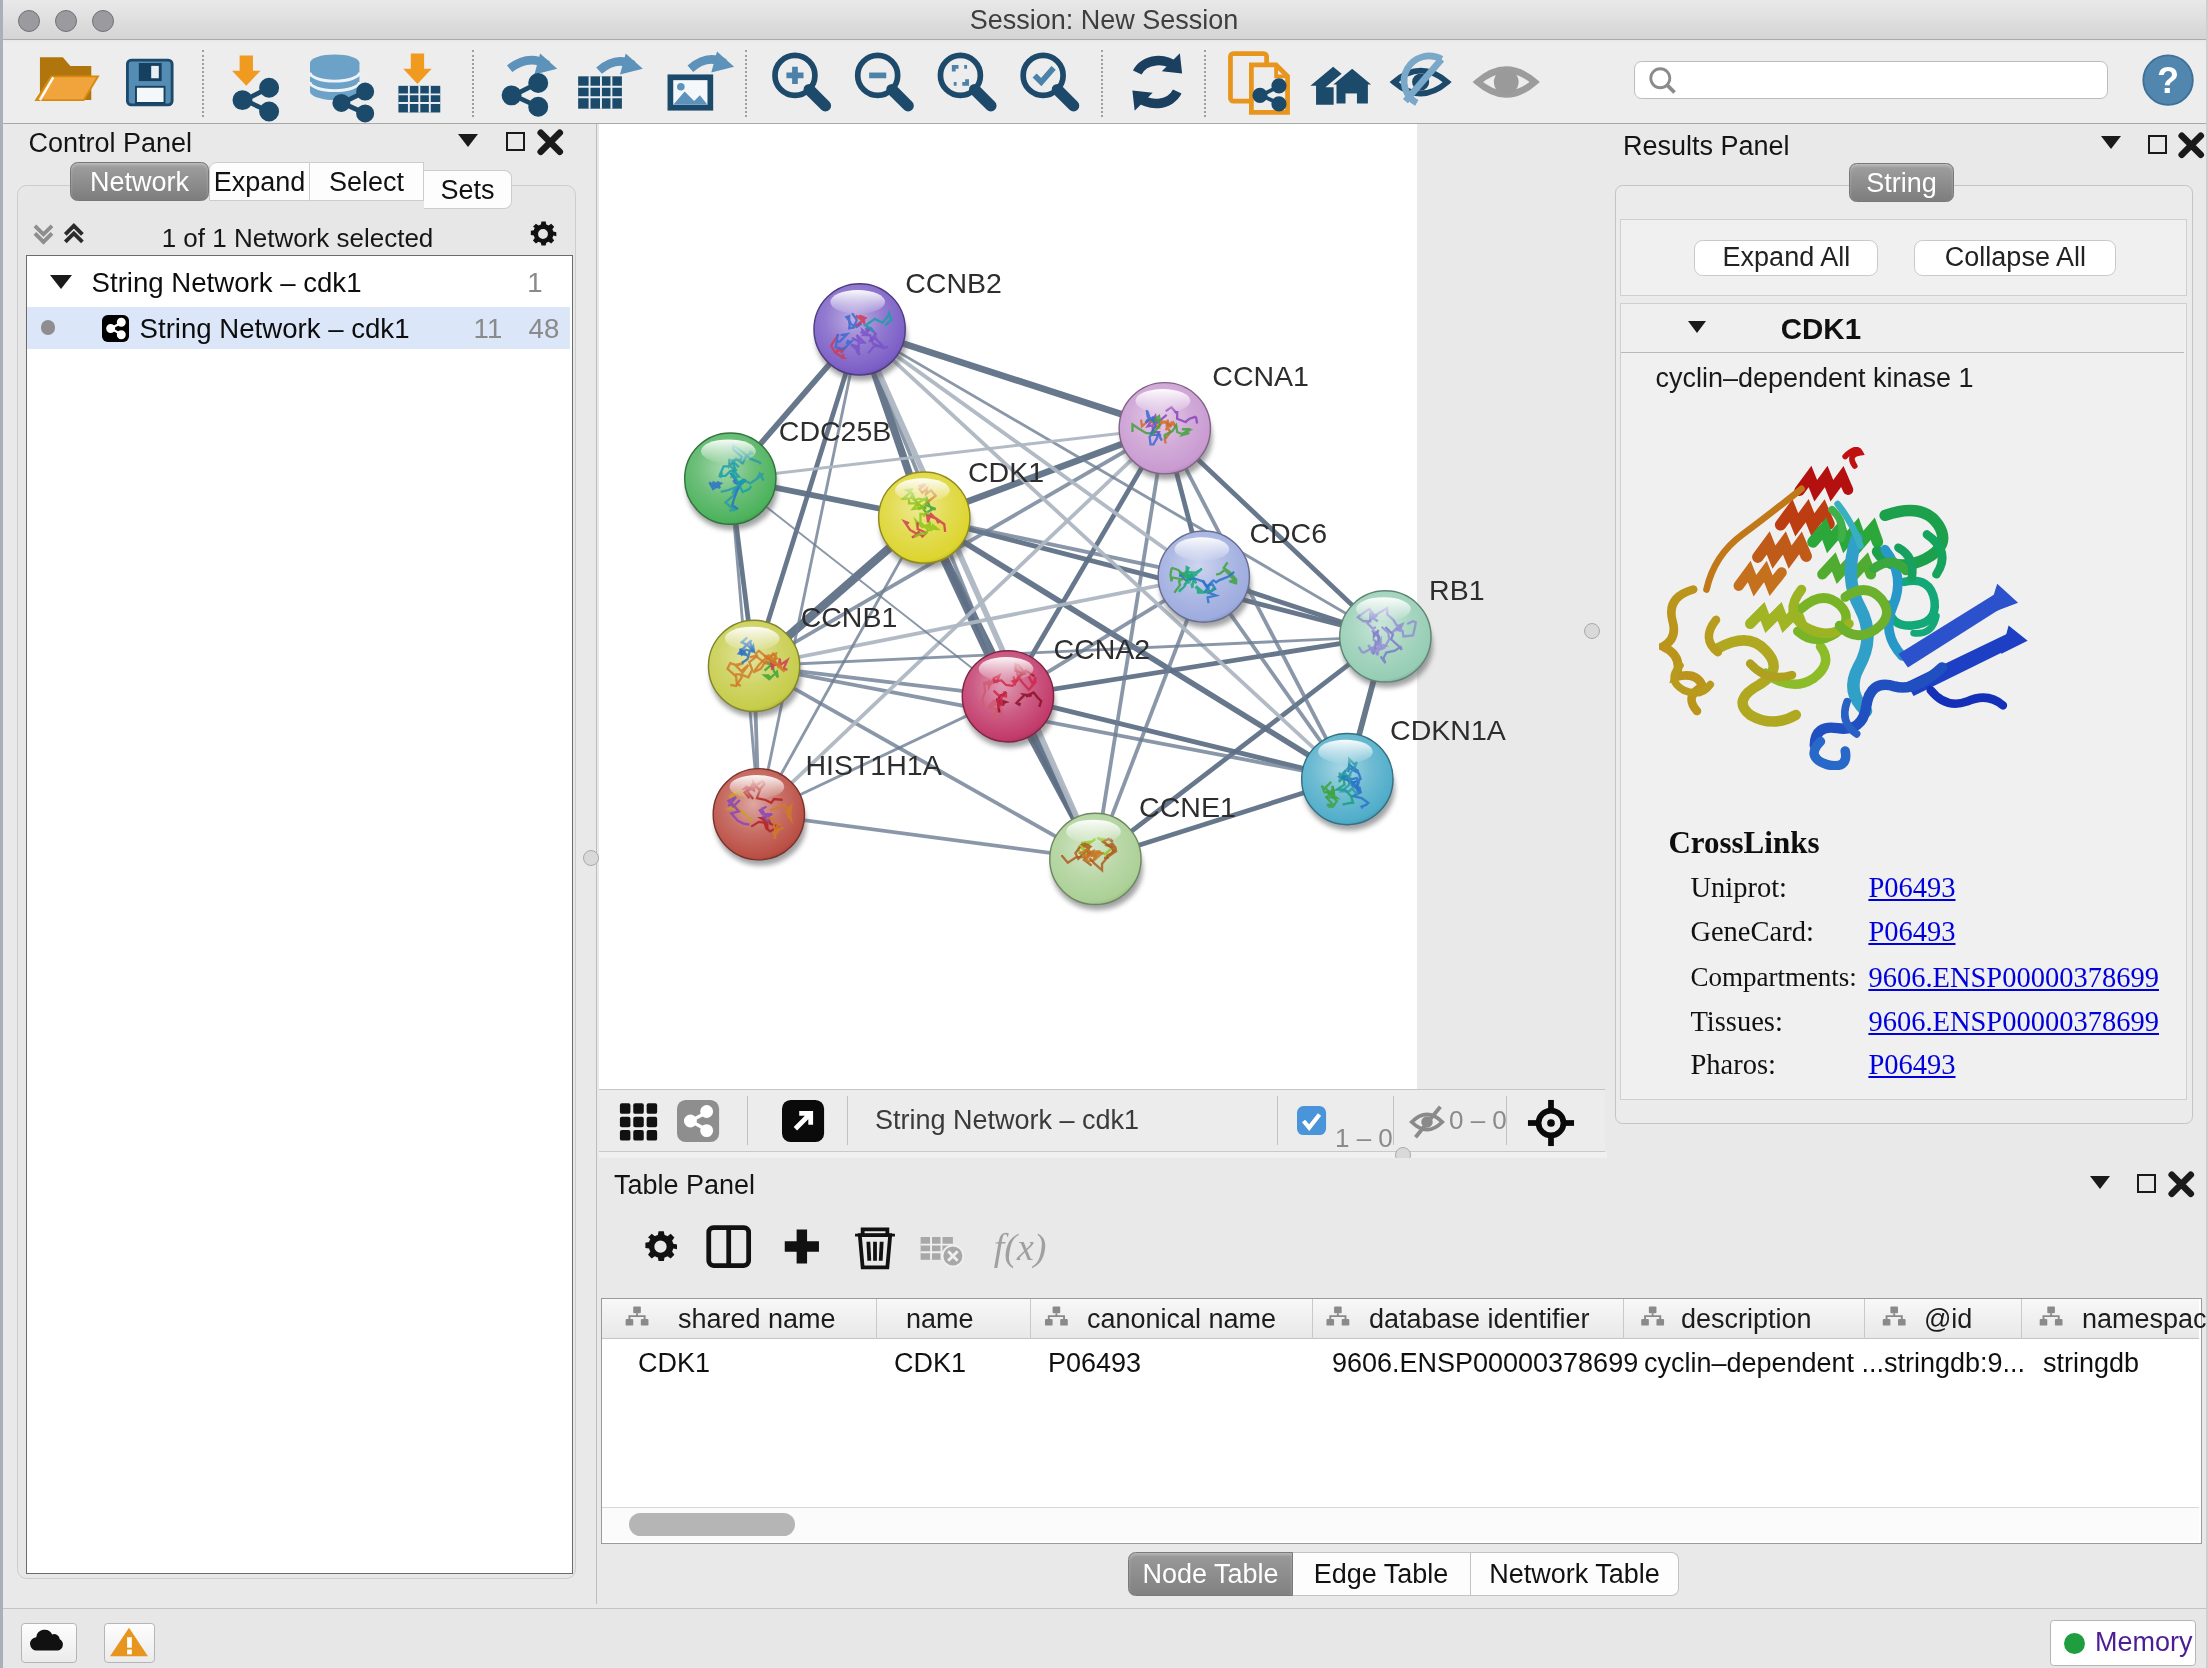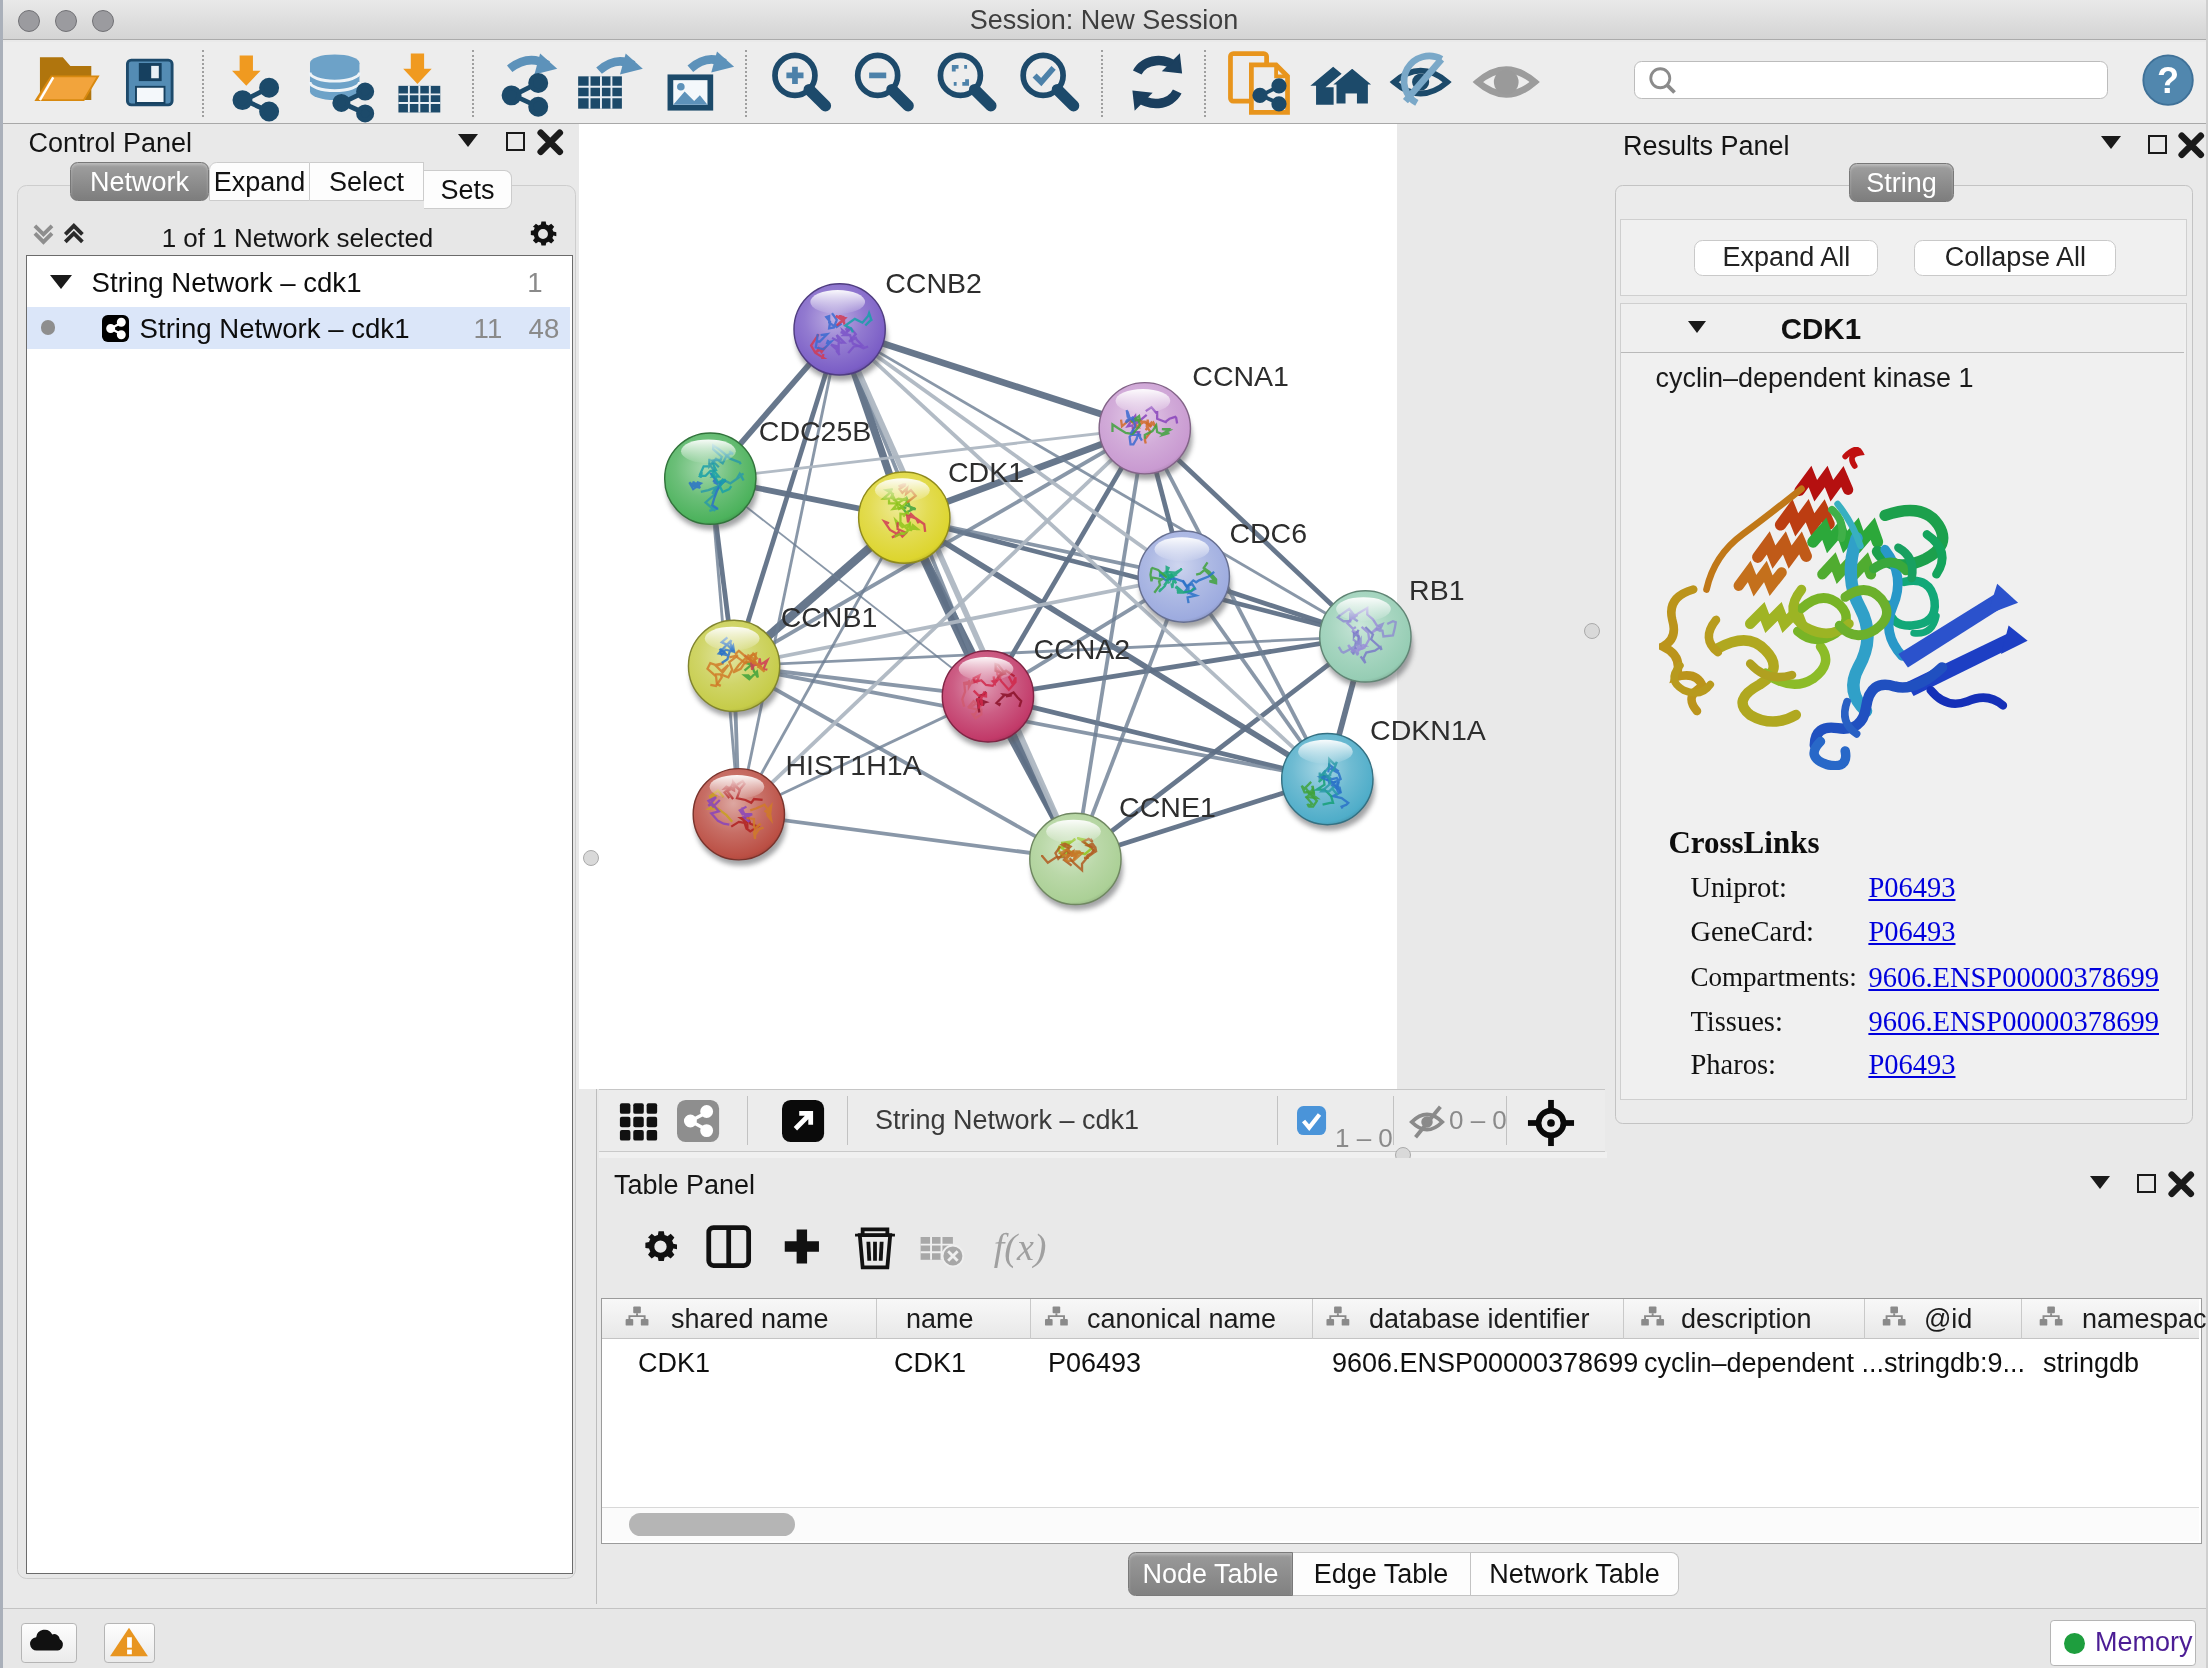--- a/index.html
+++ b/index.html
@@ -35,21 +35,21 @@
   background:#fdfdfd; color:#111; border:1.9px solid #cccccc; z-index:4; }
 .tabsel { background:linear-gradient(#a0a0a0,#7d7d7d); color:#ffffff; border:1.9px solid #787878;
   border-radius:7.6px; box-shadow:inset 0 1.9px 2.9px rgba(255,255,255,.3); z-index:5; }
 
 #cp-box { position:absolute; left:17px; top:61px; width:559px; height:1394px;
   background:#e7e7e7; border:1.9px solid #cdcdcd; border-radius:9.5px; }
 #cp-list { position:absolute; left:7.6px; top:69px; width:547px; height:1319px;
   background:#ffffff; border:1.9px solid #6b6b6b; }
 
 
-#netview { position:absolute; left:579px; top:124px; width:818px; height:965px; background:#ffffff; }
+#netview { position:absolute; left:599px; top:124px; width:818px; height:965px; background:#ffffff; }
 #netbar { position:absolute; left:599px; top:1089px; width:1006px; height:63px; background:#ececec;
   border-top:1.9px solid #c6c6c6; border-bottom:1.9px solid #c9c9c9; }
 .nbsep { position:absolute; top:5.7px; height:49px; width:0; border-left:1.9px solid #c2c2c2; }
 
 
 #rpanel { position:absolute; left:1607px; top:124px; width:601px; height:1480px; background:#e9e9e9; }
 #r-box { position:absolute; left:7.6px; top:61px; width:578px; height:939px;
   background:#ebebeb; border:1.9px solid #c3c3c3; border-radius:7.6px; }
 .rinner { position:absolute; left:4.8px; width:567px; background:#f0f0f0; border:1.9px solid #cfcfcf; }
 .btn { position:absolute; height:36px; background:#ffffff; border:1.9px solid #c9c9c9; border-radius:8.6px;
@@ -711,21 +711,21 @@
   </svg>
 
   <div id="tblock">
     <div id="thead">
       <div class="hsep" style="left:274px"></div>
           <div class="hsep" style="left:428px"></div>
       <div class="hsep" style="left:710px"></div>
           <div class="hsep" style="left:1021px"></div>
       <div class="hsep" style="left:1262px"></div>
           <div class="hsep" style="left:1419px"></div>
-      <div class="hlbl" style="left:69px">shared name</div>
+      <div class="hlbl" style="left:76px">shared name</div>
       <div class="hlbl" style="left:304px;width:124px;">name</div>
       <div class="hlbl" style="left:485px">canonical name</div>
       <div class="hlbl" style="left:767px">database identifier</div>
       <div class="hlbl" style="left:1079px">description</div>
       <div class="hlbl" style="left:1322px">@id</div>
       <div class="hlbl" style="left:1480px">namespace</div>
     </div>
     <div class="cell" style="left:36px">CDK1</div>
     <div class="cell" style="left:292px">CDK1</div>
     <div class="cell" style="left:446px">P06493</div>

